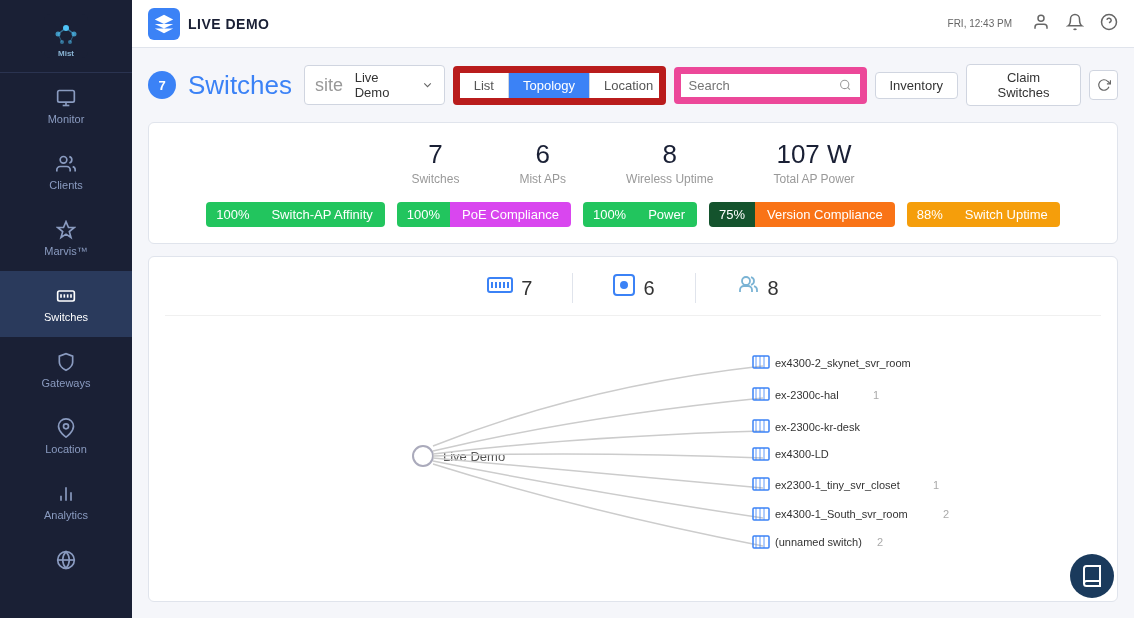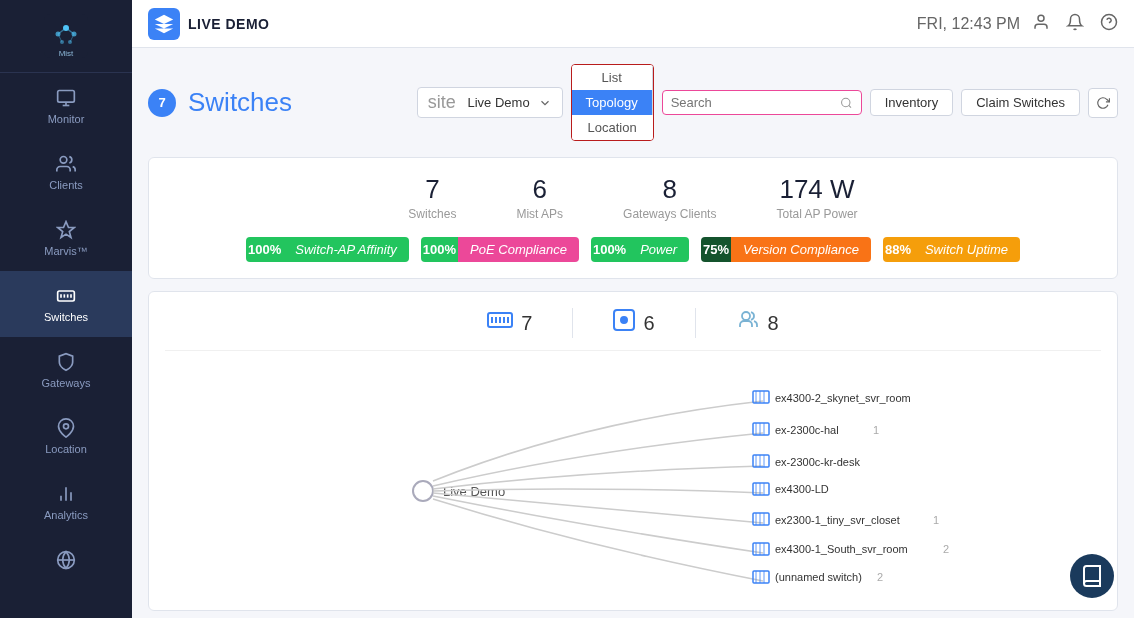--- a/index.html
+++ b/index.html
@@ -17,20 +17,21 @@
       height: 618px;
     }
     .sidebar-logo {
       width: 100%;
       background: #1a2035;
       display: flex;
       align-items: center;
       justify-content: center;
       padding: 14px 0;
       border-bottom: 1px solid #2a3350;
+      font-weight: bold;
     }
     .logo-icon {
       width: 44px;
       height: 44px;
     }
     .sidebar-item {
       width: 100%;
       display: flex;
       flex-direction: column;
       align-items: center;
@@ -97,23 +98,23 @@
       font-size: 14px;
     }
     .topbar-title {
       font-weight: 700;
       font-size: 14px;
       color: #1a2035;
       letter-spacing: 0.5px;
     }
     .topbar-spacer { flex: 1; }
     .topbar-datetime {
-      font-size: 16px;
+      font-size: 10px;
       color: #666;
-      margin-right: 12px;
+      margin-right: 20px;
     }
     .topbar-icons {
       display: flex;
       gap: 16px;
       align-items: center;
     }
     .topbar-icon {
       color: #666;
       font-size: 16px;
       cursor: pointer;
@@ -168,43 +169,42 @@
       border-radius: 4px;
       padding: 4px 10px;
       font-size: 13px;
       background: white;
       color: #333;
       cursor: pointer;
     }
     .site-label { color: #999; font-size: 18px; }
     .tab-group {
       display: flex;
-      border: 1px solid #b91c1c;
+      border: 7px solid #b91c1c;
       border-radius: 4px;
       overflow: hidden;
-      flex-direction: column;
     }
     .tab-btn {
       padding: 5px 14px;
       font-size: 13px;
       background: white;
       border: none;
       cursor: pointer;
       color: #555;
       border-right: 1px solid #d0d5e0;
     }
     .tab-btn:last-child { border-right: none; }
     .tab-btn.active {
       background: #3b82f6;
       color: white;
     }
     .search-box {
       display: flex;
       align-items: center;
-      border: 1px solid #ec4899;
+      border: 7px solid #ec4899;
       border-radius: 4px;
       background: white;
       padding: 4px 8px;
       gap: 6px;
       width: 200px;
     }
     .search-input {
       border: none;
       outline: none;
       font-size: 13px;
@@ -267,29 +267,28 @@
     }
     .metric-badge {
       display: flex;
       align-items: center;
       gap: 0;
       border-radius: 4px;
       overflow: hidden;
       font-size: 13px;
     }
     .metric-pct {
-      padding: 5px 2px;
-      font-weight: 700;
+      padding: 5px 10px;
+      font-weight: 400;
       color: white;
     }
     .metric-name {
       padding: 5px 12px;
       font-weight: 500;
       color: white;
-      font-style: italic;
     }
 
     
     .topology-card {
       background: white;
       border: 1px solid #e0e4ec;
       border-radius: 6px;
       flex: 1;
       padding: 16px;
       position: relative;
@@ -537,37 +536,37 @@
         <div class="stat-item">
           <div class="stat-value">7</div>
           <div class="stat-label">Switches</div>
         </div>
         <div class="stat-item">
           <div class="stat-value">6</div>
           <div class="stat-label">Mist APs</div>
         </div>
         <div class="stat-item">
           <div class="stat-value">8</div>
-          <div class="stat-label">Gateways Clients</div>
+          <div class="stat-label">Wireless Uptime</div>
         </div>
         <div class="stat-item">
-          <div class="stat-value">174 W</div>
+          <div class="stat-value">107 W</div>
           <div class="stat-label">Total AP Power</div>
         </div>
       </div>
       <div class="metrics-row">
 
         <div class="metric-badge">
           <span class="metric-pct" style="background:#22c55e">100%</span>
           <span class="metric-name" style="background:#22c55e">Switch-AP Affinity</span>
         </div>
 
         <div class="metric-badge">
           <span class="metric-pct" style="background:#22c55e">100%</span>
-          <span class="metric-name" style="background:#ec4899">PoE Compliance</span>
+          <span class="metric-name" style="background:#d946ef">PoE Compliance</span>
         </div>
 
         <div class="metric-badge">
           <span class="metric-pct" style="background:#22c55e">100%</span>
           <span class="metric-name" style="background:#22c55e">Power</span>
         </div>
 
         <div class="metric-badge">
           <span class="metric-pct" style="background:#14532d">75%</span>
           <span class="metric-name" style="background:#f97316">Version Compliance</span>

